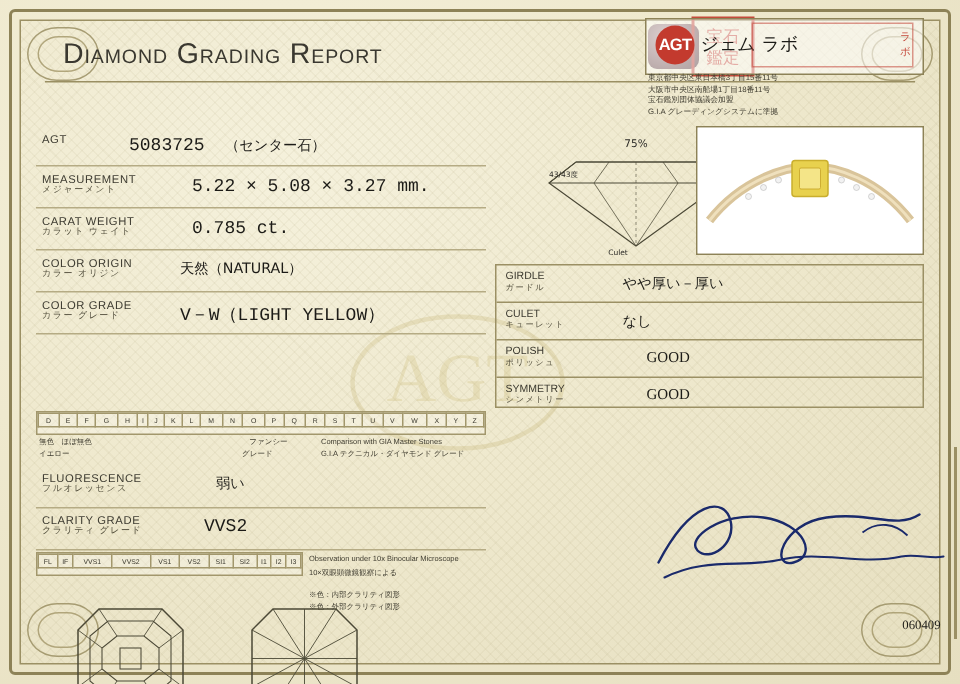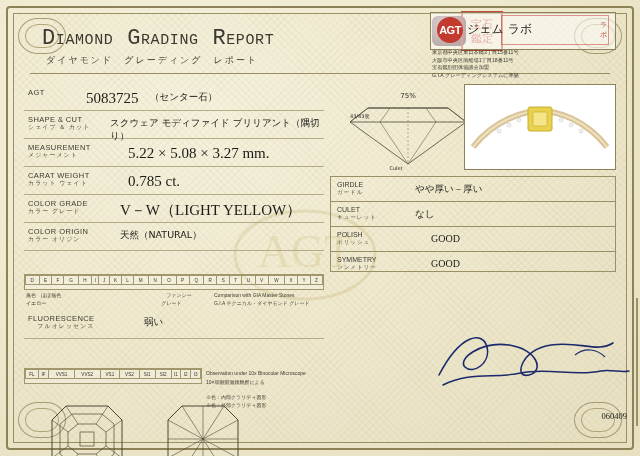--- a/index.html
+++ b/index.html
@@ -49,22 +49,22 @@
     position:absolute;left:215px;top:195px;width:180px;height:130px;
     opacity:.22;pointer-events:none;
   }
 
   .inner{
     position:absolute;left:24px;top:22px;right:24px;bottom:22px;
   }
 
   
   .title{
-    font-family:Liberation Mono, monospace;
-    font-size:22px;letter-spacing:.6px;color:#3a3830;
+    font-family:Liberation Sans, sans-serif;
+    font-size:19px;letter-spacing:.6px;color:#3a3830;
     padding-left:18px;padding-top:4px;
     font-variant:small-caps;
   }
   .subtitle{
     padding-left:22px;margin-top:3px;font-size:9px;color:#4a4638;letter-spacing:2px;
   }
   .hr{
     margin:6px 6px 0 6px;height:1px;background:#9a8f63;
   }
 
@@ -75,22 +75,22 @@
 
   .row{
     position:relative;height:27px;border-bottom:1px solid #b5ab84;
   }
   .lbl{
     position:absolute;left:4px;top:4px;font-size:7.5px;color:#3c3a30;
     letter-spacing:.4px;line-height:1.25;
   }
   .lbl .jp{display:block;font-size:6px;color:#55513f;letter-spacing:1px;}
   .val{
-    position:absolute;left:96px;top:6px;font-size:15px;color:#1c1b17;
-    font-family:Liberation Serif, serif;
+    position:absolute;left:96px;top:6px;font-size:12px;color:#1c1b17;
+    font-family:Liberation Mono, monospace;
   }
   .val.jpt{font-family:"DejaVu Sans", sans-serif;font-size:9.5px;}
 
   
   .rbox{
     position:relative;border:1px solid #9b9064;margin-bottom:0;
     box-sizing:border-box;
   }
   .rrow{
     position:relative;height:24px;border-bottom:1px solid #9b9064;
@@ -100,21 +100,21 @@
     position:absolute;left:6px;top:3px;font-size:7px;color:#3c3a30;line-height:1.3;
   }
   .rlbl .jp{display:block;font-size:5.5px;color:#55513f;letter-spacing:1px;}
   .rval{
     position:absolute;left:84px;top:6px;font-size:9.5px;color:#1c1b17;
     font-family:"DejaVu Sans", sans-serif;
   }
   .rval.mono{font-family:"Liberation Serif", serif;font-size:10px;padding-left:16px;}
 
   
-  .diagram{position:absolute;left:0;top:0;width:176px;height:86px;text-align:center;}
+  .diagram{position:absolute;left:16px;top:0;width:176px;height:86px;text-align:center;}
   .photo{
     position:absolute;right:0;top:0;width:150px;height:84px;
     border:1px solid #8d8257;background:#fff;overflow:hidden;
   }
 
   
   .scalebox{
     position:absolute;left:0;right:0;
     border:1px solid #a2976c;
     background:rgba(255,255,255,.25);
@@ -200,71 +200,63 @@
   <svg class="watermark" viewBox="0 0 180 130">
     <ellipse cx="90" cy="60" rx="70" ry="44" fill="none" stroke="#b9a55a" stroke-width="3"></ellipse>
     <text x="90" y="72" font-size="46" text-anchor="middle" fill="#c2ae60" font-family="Liberation Serif, serif">AGT</text>
   </svg>
 
   <div class="inner">
 
     <div class="title">
       <span>Diamond Grading Report</span>
     </div>
-    <div class="subtitle">ダイヤモンド　グレーディング　レポート</div>
     <div class="hr"></div>
 
     <div class="cols">
 
       <div class="left">
 
         <div class="row" style="height:26px;">
           <div class="lbl">AGT</div>
           <div class="val" style="left:62px;">5083725</div>
           <div class="val jpt" style="left:126px;top:7px;">（センター石）</div>
         </div>
 
-        <div class="row">
-          <div class="lbl">
-            <span>SHAPE &amp; CUT</span>
-            <span class="jp">シェイプ ＆ カット</span>
-          </div>
-          <div class="val jpt" style="left:86px;">スクウェア モディファイド ブリリアント（隅切り）</div>
-        </div>
 
         <div class="row">
           <div class="lbl">
             <span>MEASUREMENT</span>
             <span class="jp">メジャーメント</span>
           </div>
           <div class="val" style="left:104px;">5.22 × 5.08 × 3.27 mm.</div>
         </div>
 
         <div class="row">
           <div class="lbl">
             <span>CARAT WEIGHT</span>
             <span class="jp">カラット ウェイト</span>
           </div>
           <div class="val" style="left:104px;">0.785 ct.</div>
         </div>
 
         <div class="row">
           <div class="lbl">
+            <span>COLOR ORIGIN</span>
+            <span class="jp">カラー オリジン</span>
+          </div>
+          <div class="val jpt" style="left:96px;">天然（NATURAL）</div>
+        </div>
+
+        <div class="row">
+          <div class="lbl">
             <span>COLOR GRADE</span>
             <span class="jp">カラー グレード</span>
           </div>
           <div class="val" style="left:96px;">V－W（LIGHT YELLOW）</div>
-        </div>
-
-        <div class="row">
-          <div class="lbl">
-            <span>COLOR ORIGIN</span>
-            <span class="jp">カラー オリジン</span>
-          </div>
-          <div class="val jpt" style="left:96px;">天然（NATURAL）</div>
         </div>
 
         <div class="scalebox" style="top:190px;height:16px;">
           <table>
             <tbody>
                 <tr>
               <td>D</td>
               <td>E</td>
               <td>F</td>
               <td>G</td>
@@ -289,28 +281,35 @@
               <td>Z</td>
             </tr>
           </tbody>
             </table>
         </div>
         <div class="scalenote" style="left:2px;top:208px;width:200px;white-space:pre-line;">無色　ほぼ無色　　　　　　　　　　　　　　　　　　　　　ファンシー
 イエロー　　　　　　　　　　　　　　　　　　　　　　　グレード</div>
         <div class="scalenote" style="left:190px;top:208px;width:112px;white-space:pre-line;">Comparison with GIA Master Stones
 G.I.A テクニカル・ダイヤモンド グレード</div>
 
-        <div class="row" style="position:absolute;left:0;right:0;top:226px;height:28px;text-align:right;">
+        <div class="row" style="position:absolute;left:0;right:0;top:226px;height:28px;">
           <div class="lbl">
             <span>FLUORESCENCE</span>
             <span class="jp">フルオレッセンス</span>
           </div>
           <div class="val jpt" style="left:120px;">弱い</div>
         </div>
 
+        <div class="row" style="position:absolute;left:0;right:0;top:254px;height:28px;">
+          <div class="lbl">
+            <span>CLARITY GRADE</span>
+            <span class="jp">クラリティ グレード</span>
+          </div>
+          <div class="val" style="left:112px;">VVS2</div>
+        </div>
 
         <div class="scalebox" style="top:284px;height:16px;width:178px;">
           <table>
             <tbody>
                 <tr>
               <td>FL</td>
               <td>IF</td>
               <td>VVS1</td>
               <td>VVS2</td>
               <td>VS1</td>

